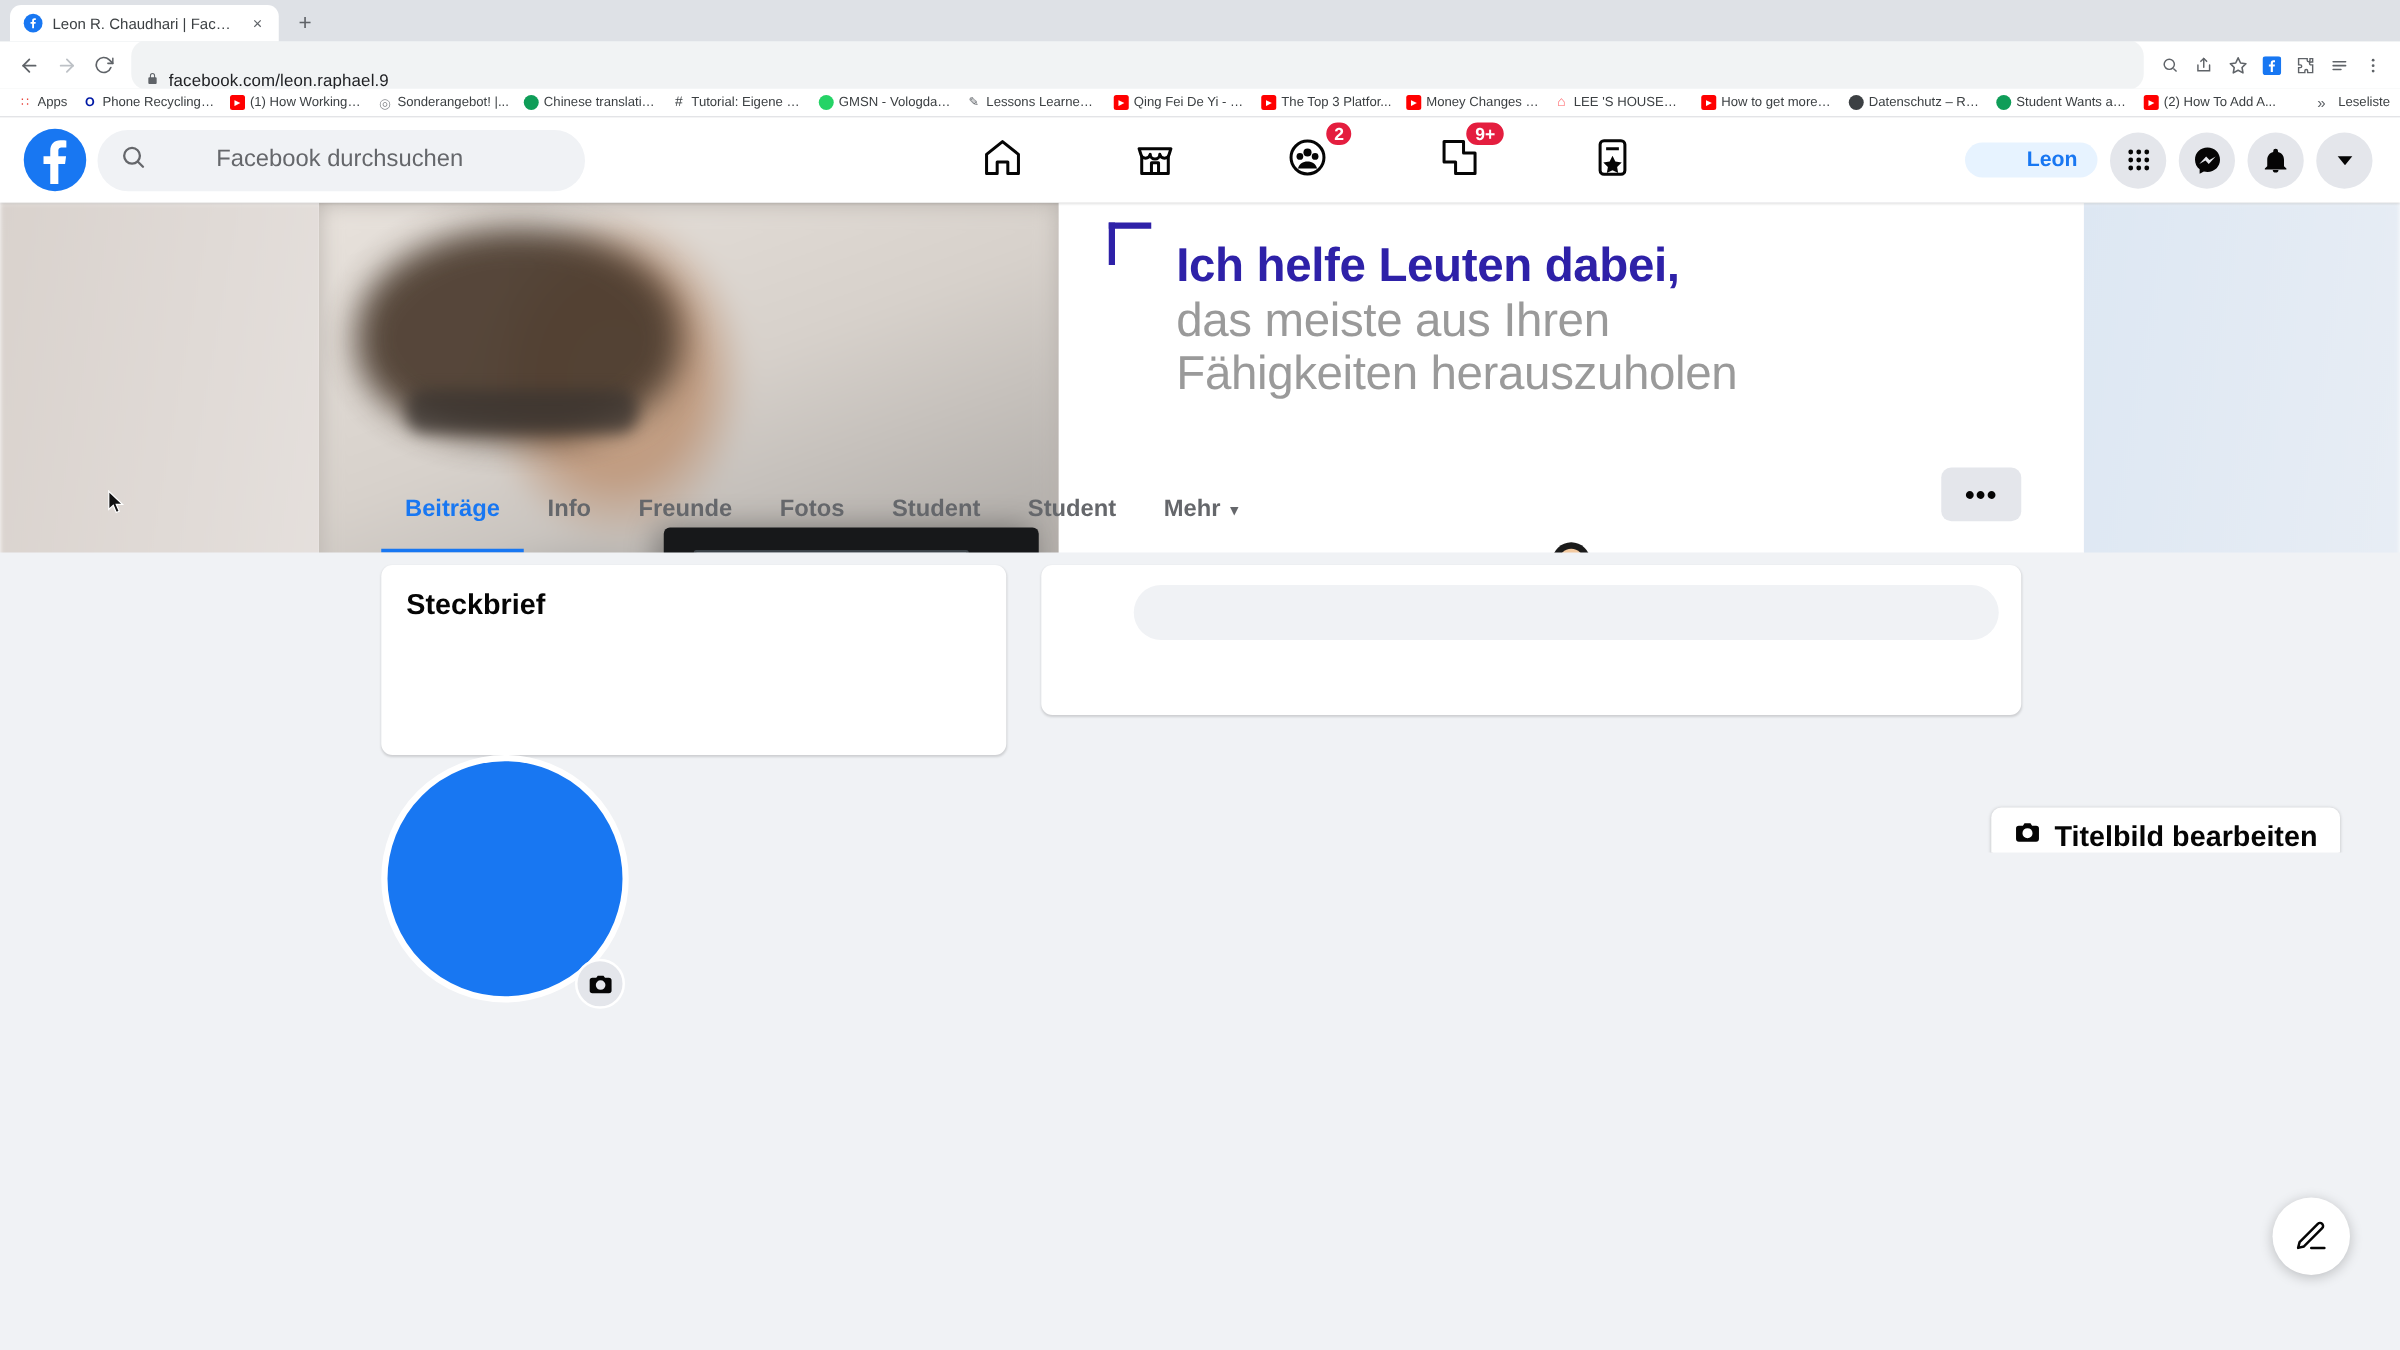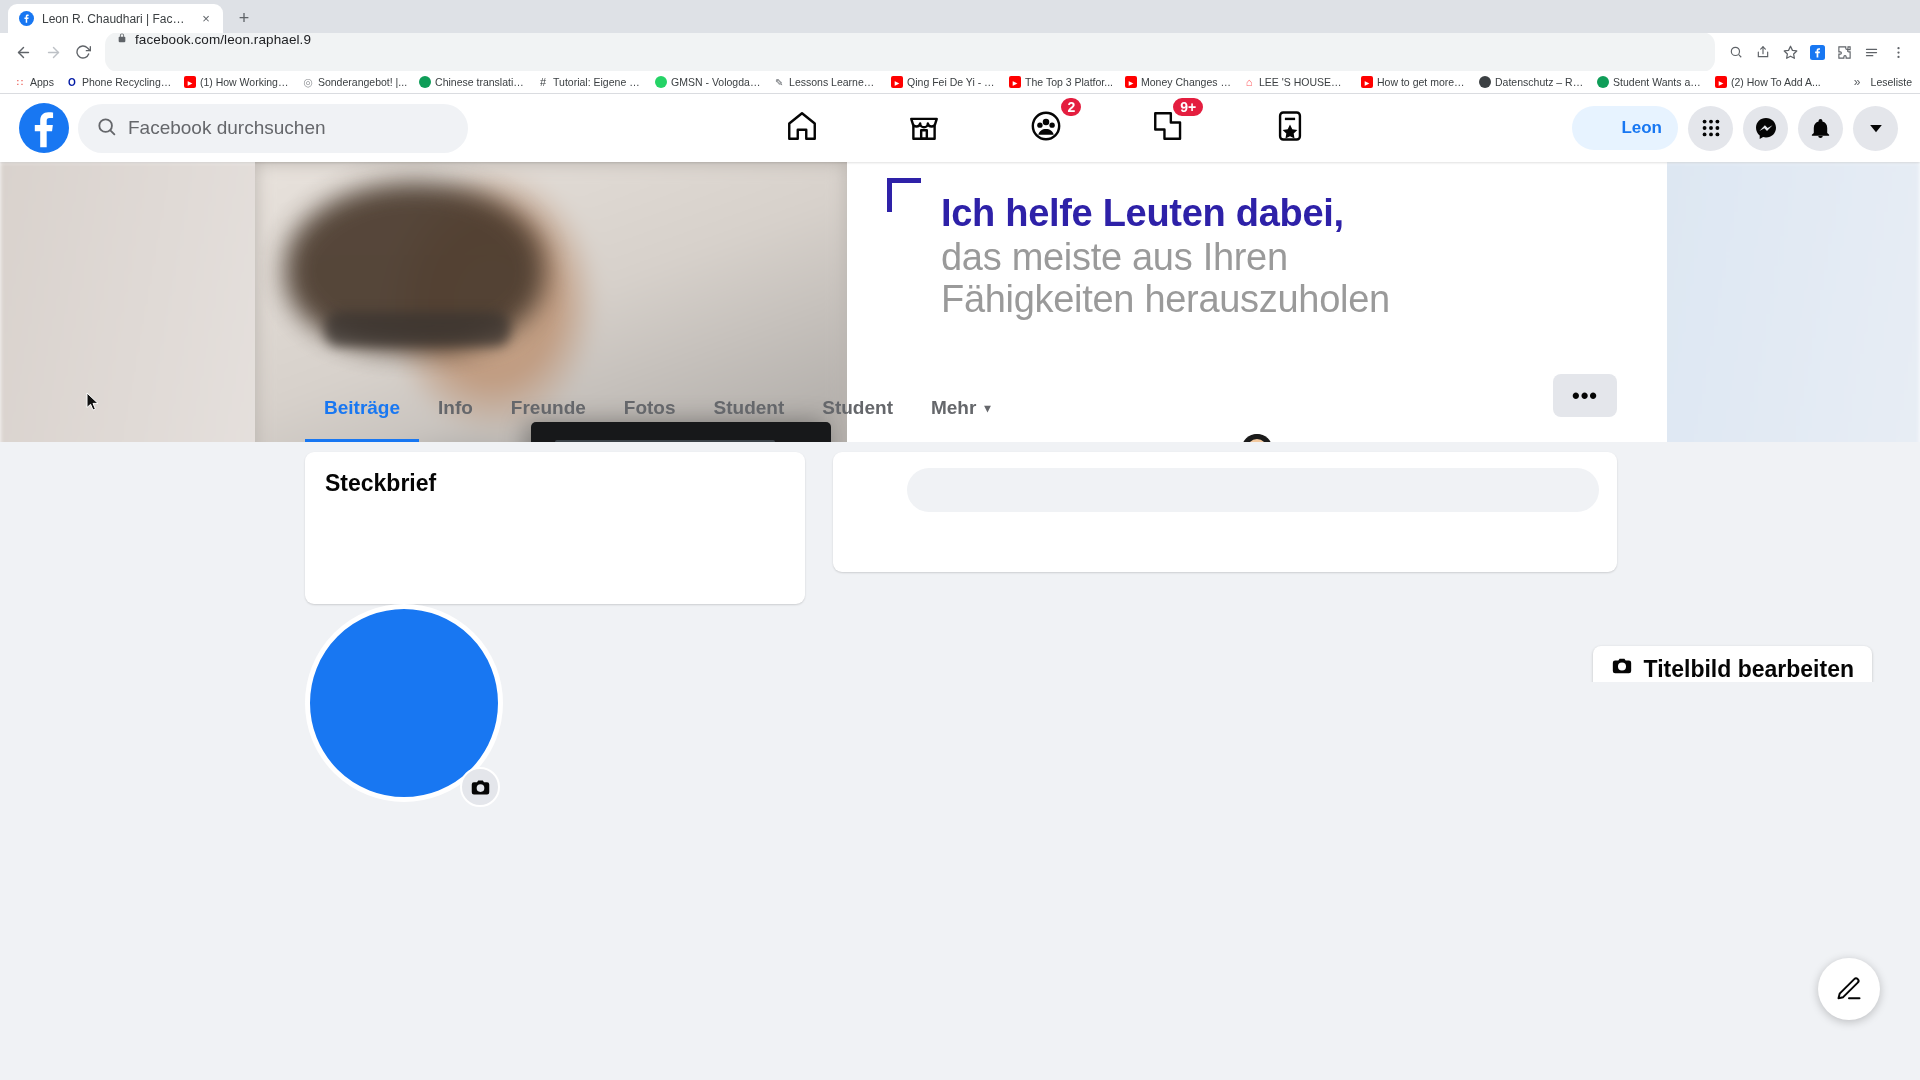--- a/index.html
+++ b/index.html
@@ -32,21 +32,21 @@
   .newtab { width:28px; height:28px; margin-left:7px; margin-bottom:1px;
             display:flex; align-items:center; justify-content:center;
             color:#5f6368; font-size:18px; font-weight:300; }
 
   .toolbar { height:38px; background:#fff; display:flex; align-items:center; padding:0 9px; gap:2px; }
   .tb-btn { width:28px; height:28px; display:flex; align-items:center; justify-content:center;
             color:#5f6368; border-radius:50%; flex:0 0 28px; }
   .tb-btn.dim { color:#bdc1c6; }
   .omnibox {
     flex:1; height:40px; background:#f1f3f4; border-radius:13px;
-    display:flex; align-items:flex-start; padding:0 12px; gap:8px;
+    display:flex; align-items:flex-end; padding:0 12px; gap:8px;
     margin:0 6px; font-size:13px; color:#202124;
   }
   .lock { font-size:10px; color:#5f6368; }
   .omnibox .url { color:#202124; font-size:13.5px; letter-spacing:.1px; }
   .tb-right { display:flex; align-items:center; gap:1px; }
   .ext-icon { width:26px; height:26px; display:flex; align-items:center; justify-content:center; }
 
   .bookmarks {
     height:23px; background:#fff; display:flex; align-items:center;
     padding:0 8px; gap:0px; font-size:10.5px; color:#3c4043;
@@ -68,39 +68,39 @@
   }
   .fbnav-left { display:flex; align-items:center; gap:9px; padding-left:19px; width:520px; }
   .fb-logo { width:50px; height:50px; border-radius:50%; background:#1877f2;
              display:flex; align-items:center; justify-content:center; flex:0 0 50px; }
   .fb-search {
     height:49px; flex:1; max-width:390px; background:#f0f2f5; border-radius:25px;
     display:flex; align-items:center; gap:11px; padding:0 18px;
   }
   .fb-search input {
     border:none; background:transparent; outline:none; font-size:19px;
-    color:#65676b; font-family:inherit; width:100%;
+    color:#65676b; font-family:inherit; width:100%;margin-left:45px;
   }
   .fb-search input::placeholder { color:#65676b; opacity:1; }
 
   .fbnav-center { flex:1; display:flex; align-items:center; justify-content:center; gap:60px; }
   .nav-item { position:relative; width:62px; height:56px; display:flex;
               align-items:center; justify-content:center; }
   .badge {
     position:absolute; background:#e41e3f; color:#fff; border-radius:11px;
     font-size:14px; font-weight:700; height:22px; min-width:22px; padding:0 6px;
     display:flex; align-items:center; justify-content:center;
     top:-4px; right:-6px; border:2px solid #fff; line-height:1;
   }
   .badge.wide { border-radius:12px; padding:0 7px; }
 
   .fbnav-right { display:flex; align-items:center; gap:10px; padding-right:22px; }
   .profile-pill {
     display:flex; align-items:center; gap:9px; background:#e7f3ff;
-    border-radius:22px; padding:4px 16px 4px 5px; height:44px;
+    border-radius:22px; padding:4px 16px 4px 5px; height:28px;
   }
   .profile-pill .av { width:35px; height:35px; border-radius:50%; overflow:hidden; flex:0 0 35px; }
   .profile-pill .nm { font-size:17px; font-weight:600; color:#1877f2; }
   .circ-btn { width:45px; height:45px; border-radius:50%; background:#e4e6eb;
               display:flex; align-items:center; justify-content:center; }
 
   
   .cover-wrap { position:relative; width:1920px; height:520px; background:#fff; overflow:hidden; }
   .cover-bgblur { position:absolute; inset:0;
       background:linear-gradient(100deg,#d9d2cd 0%,#e7e2df 18%,#ecebea 40%,#e3eaf2 62%,#dbe6f2 80%,#e9eef5 100%);

